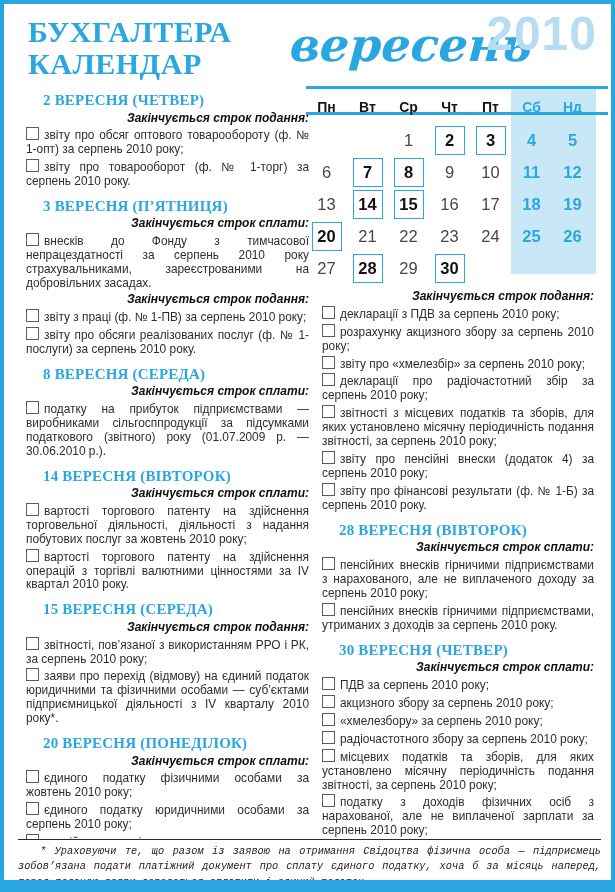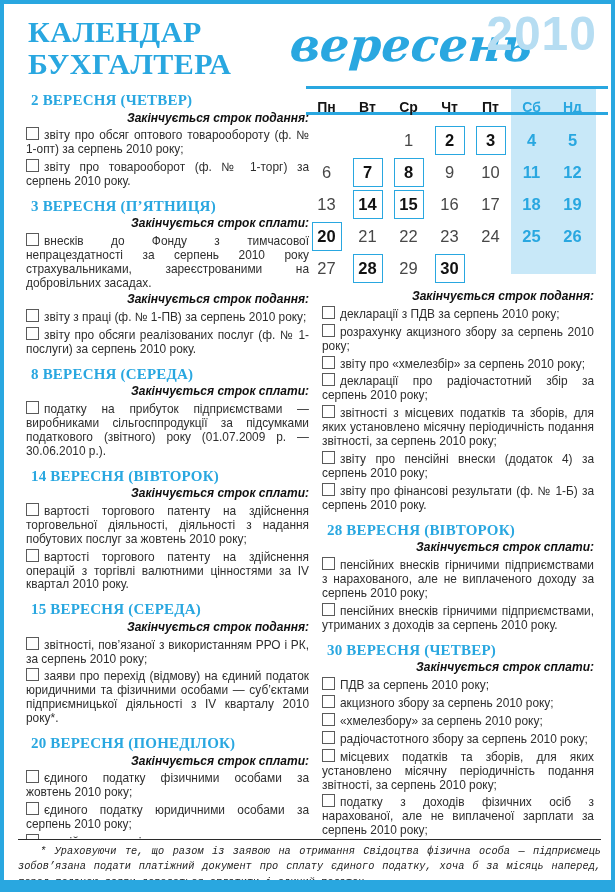--- a/index.html
+++ b/index.html
@@ -38,21 +38,21 @@
        font-size:16.5px;color:#474747;}
   .day.wknd{font-weight:bold;color:var(--accent);}
   .boxed{display:flex;align-items:center;justify-content:center;width:28px;height:27px;
          border:1.5px solid var(--accent);background:#fff;font-weight:bold;color:#111;}
   
   .col{position:absolute;color:#2e2e2e;}
   .col-left{left:22px;top:88px;width:283px;}
   .col-right{left:318px;top:286px;width:272px;}
   .date-heading{
     font-family:"Liberation Serif",serif;font-weight:bold;font-size:15px;
-    line-height:1.1;color:var(--accent);margin:9px 5px 3px;letter-spacing:.2px;
+    line-height:1.1;color:var(--accent);margin:9px 17px 3px;letter-spacing:.2px;
   }
   .day-section:first-child .date-heading{margin-top:0;}
   .sub-heading{font-style:italic;font-weight:bold;font-size:12px;line-height:1.15;
                color:#101010;margin:0 0 2px;text-align:right;}
   .item{font-size:11.9px;line-height:1.17;margin:0 0 2px;text-align:justify;}
   .checkbox{display:inline-block;width:11px;height:11px;border:1px solid #5a5a5a;
             background:#fff;vertical-align:-1px;margin-right:5px;}
   
   .footnote{
     position:absolute;left:14px;right:10px;top:835px;background:#fff;
@@ -60,22 +60,22 @@
     font-family:Liberation Mono, monospace;font-style:italic;font-size:10.3px;
     line-height:1.5;color:#222;text-indent:22px;text-align:justify;
   }
 </style>
 </head>
 <body>
 
 <div class="page">
 
   <div class="title">
+    <div>БУХГАЛТЕРА</div>
     <div>КАЛЕНДАР</div>
-    <div>БУХГАЛТЕРА</div>
   </div>
   <div class="month">вересень</div>
   <div class="year">2010</div>
 
   <div class="calendar">
     <div class="weekend-bg"></div>
     <div class="cal-line l1"></div>
     <div class="cal-line l2"></div>
     <div id="cal-grid">
         <div class="dow">Пн</div>

